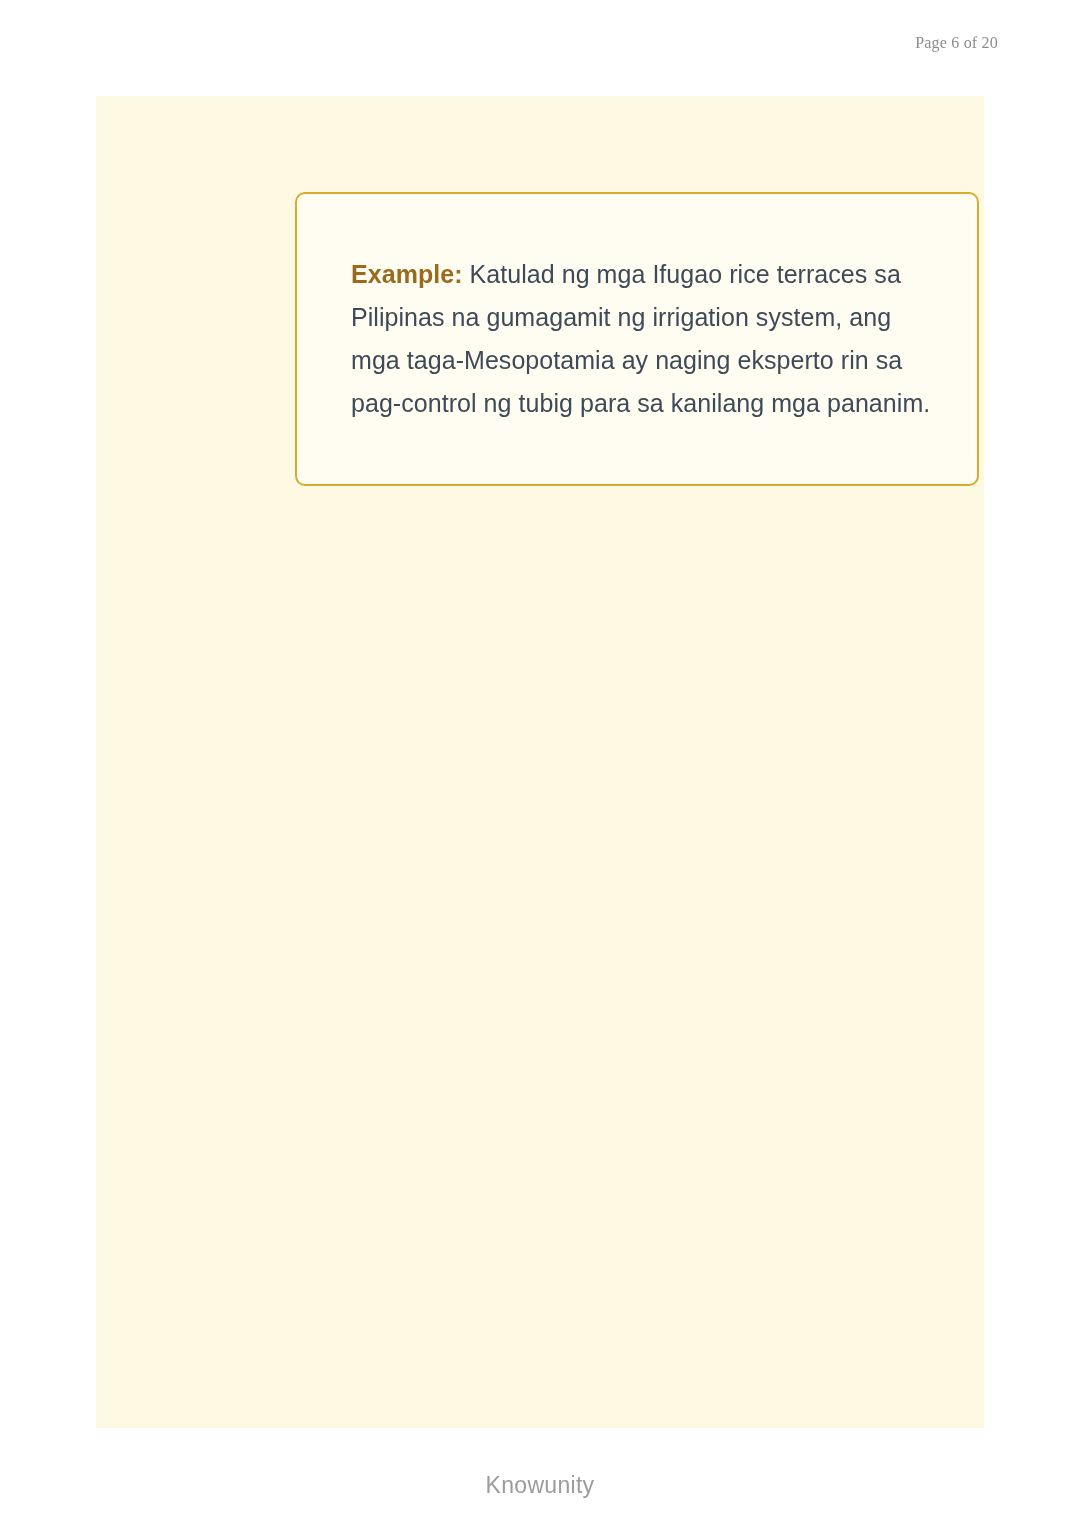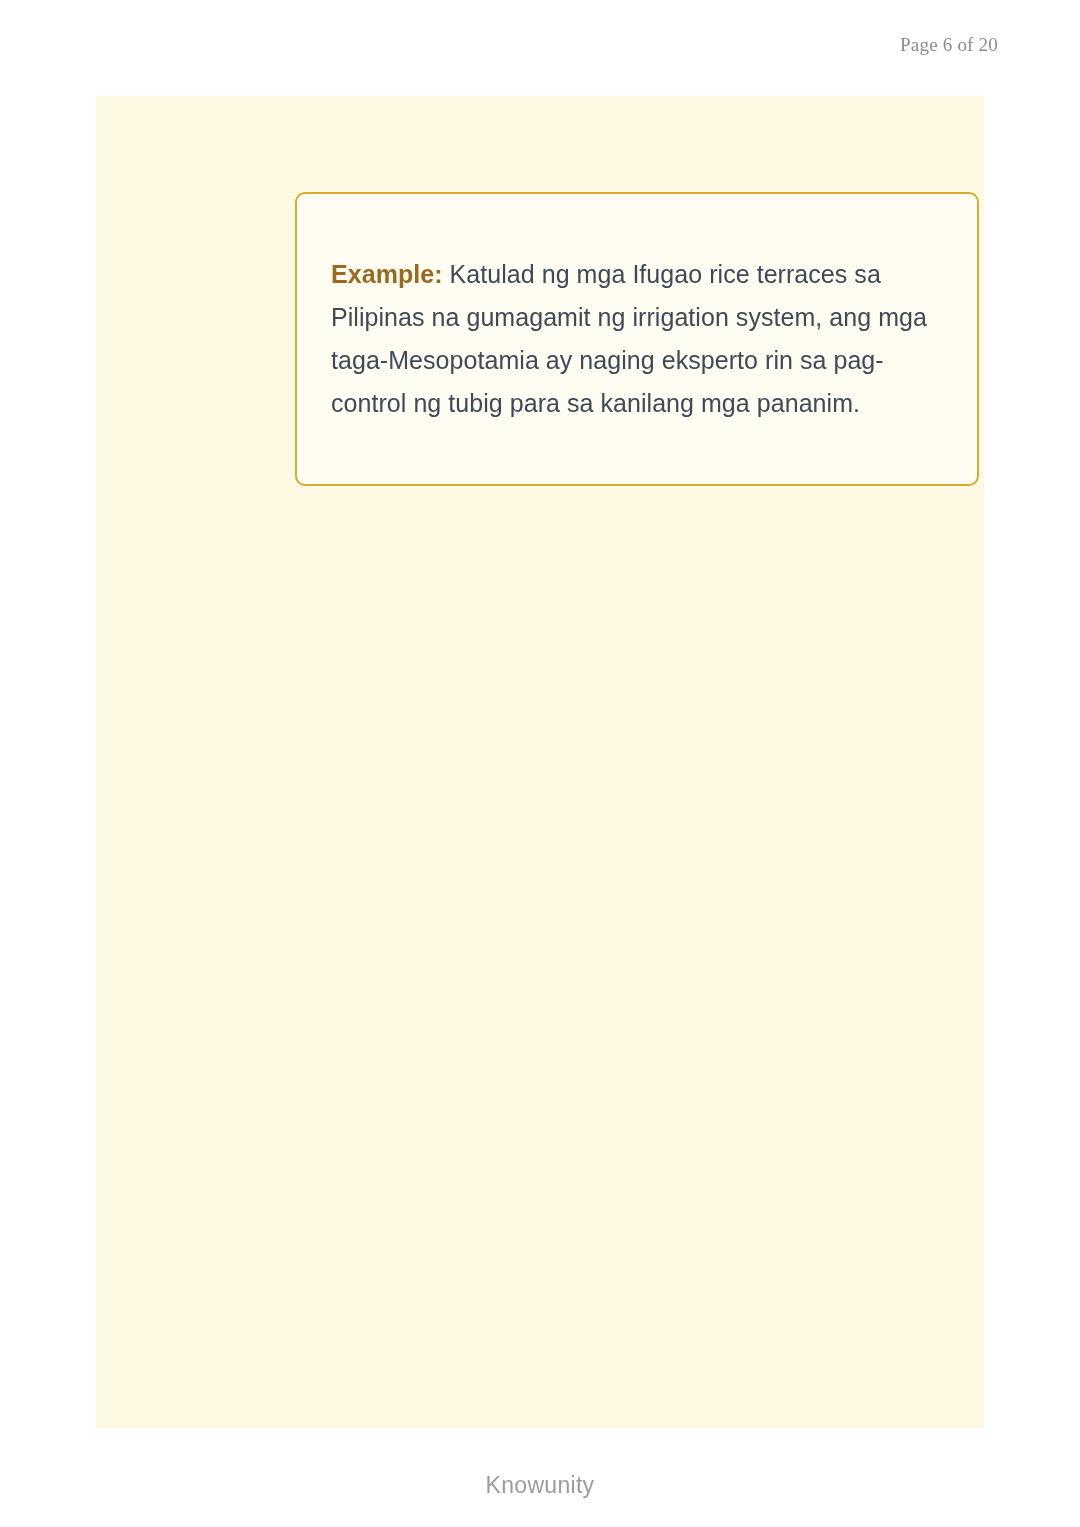--- a/index.html
+++ b/index.html
@@ -19,21 +19,21 @@
     position: absolute;
     inset: 0;
     background: #ffffff;
   }
 
   .page-header {
     position: absolute;
     top: 34px;
     right: 82px;
     font-family: "Liberation Serif", serif;
-    font-size: 19px;
+    font-size: 16px;
     color: #8c8c8c;
     letter-spacing: 0.2px;
   }
 
   .content-panel {
     position: absolute;
     left: 96px;
     top: 96px;
     width: 888px;
     height: 1332px;
@@ -42,21 +42,21 @@
 
   .example-card {
     position: absolute;
     left: 199px;
     top: 96px;
     width: 684px;
     box-sizing: border-box;
     background: #fffdf2;
     border: 2px solid #d8ab2e;
     border-radius: 10px;
-    padding: 34px 38px 34px 34px;
+    padding: 34px 38px 34px 54px;
   }
 
   .example-text {
     font-size: 25px;
     line-height: 1.72;
     color: #3e4a57;
     letter-spacing: 0.05px;
   }
 
   .example-label {

